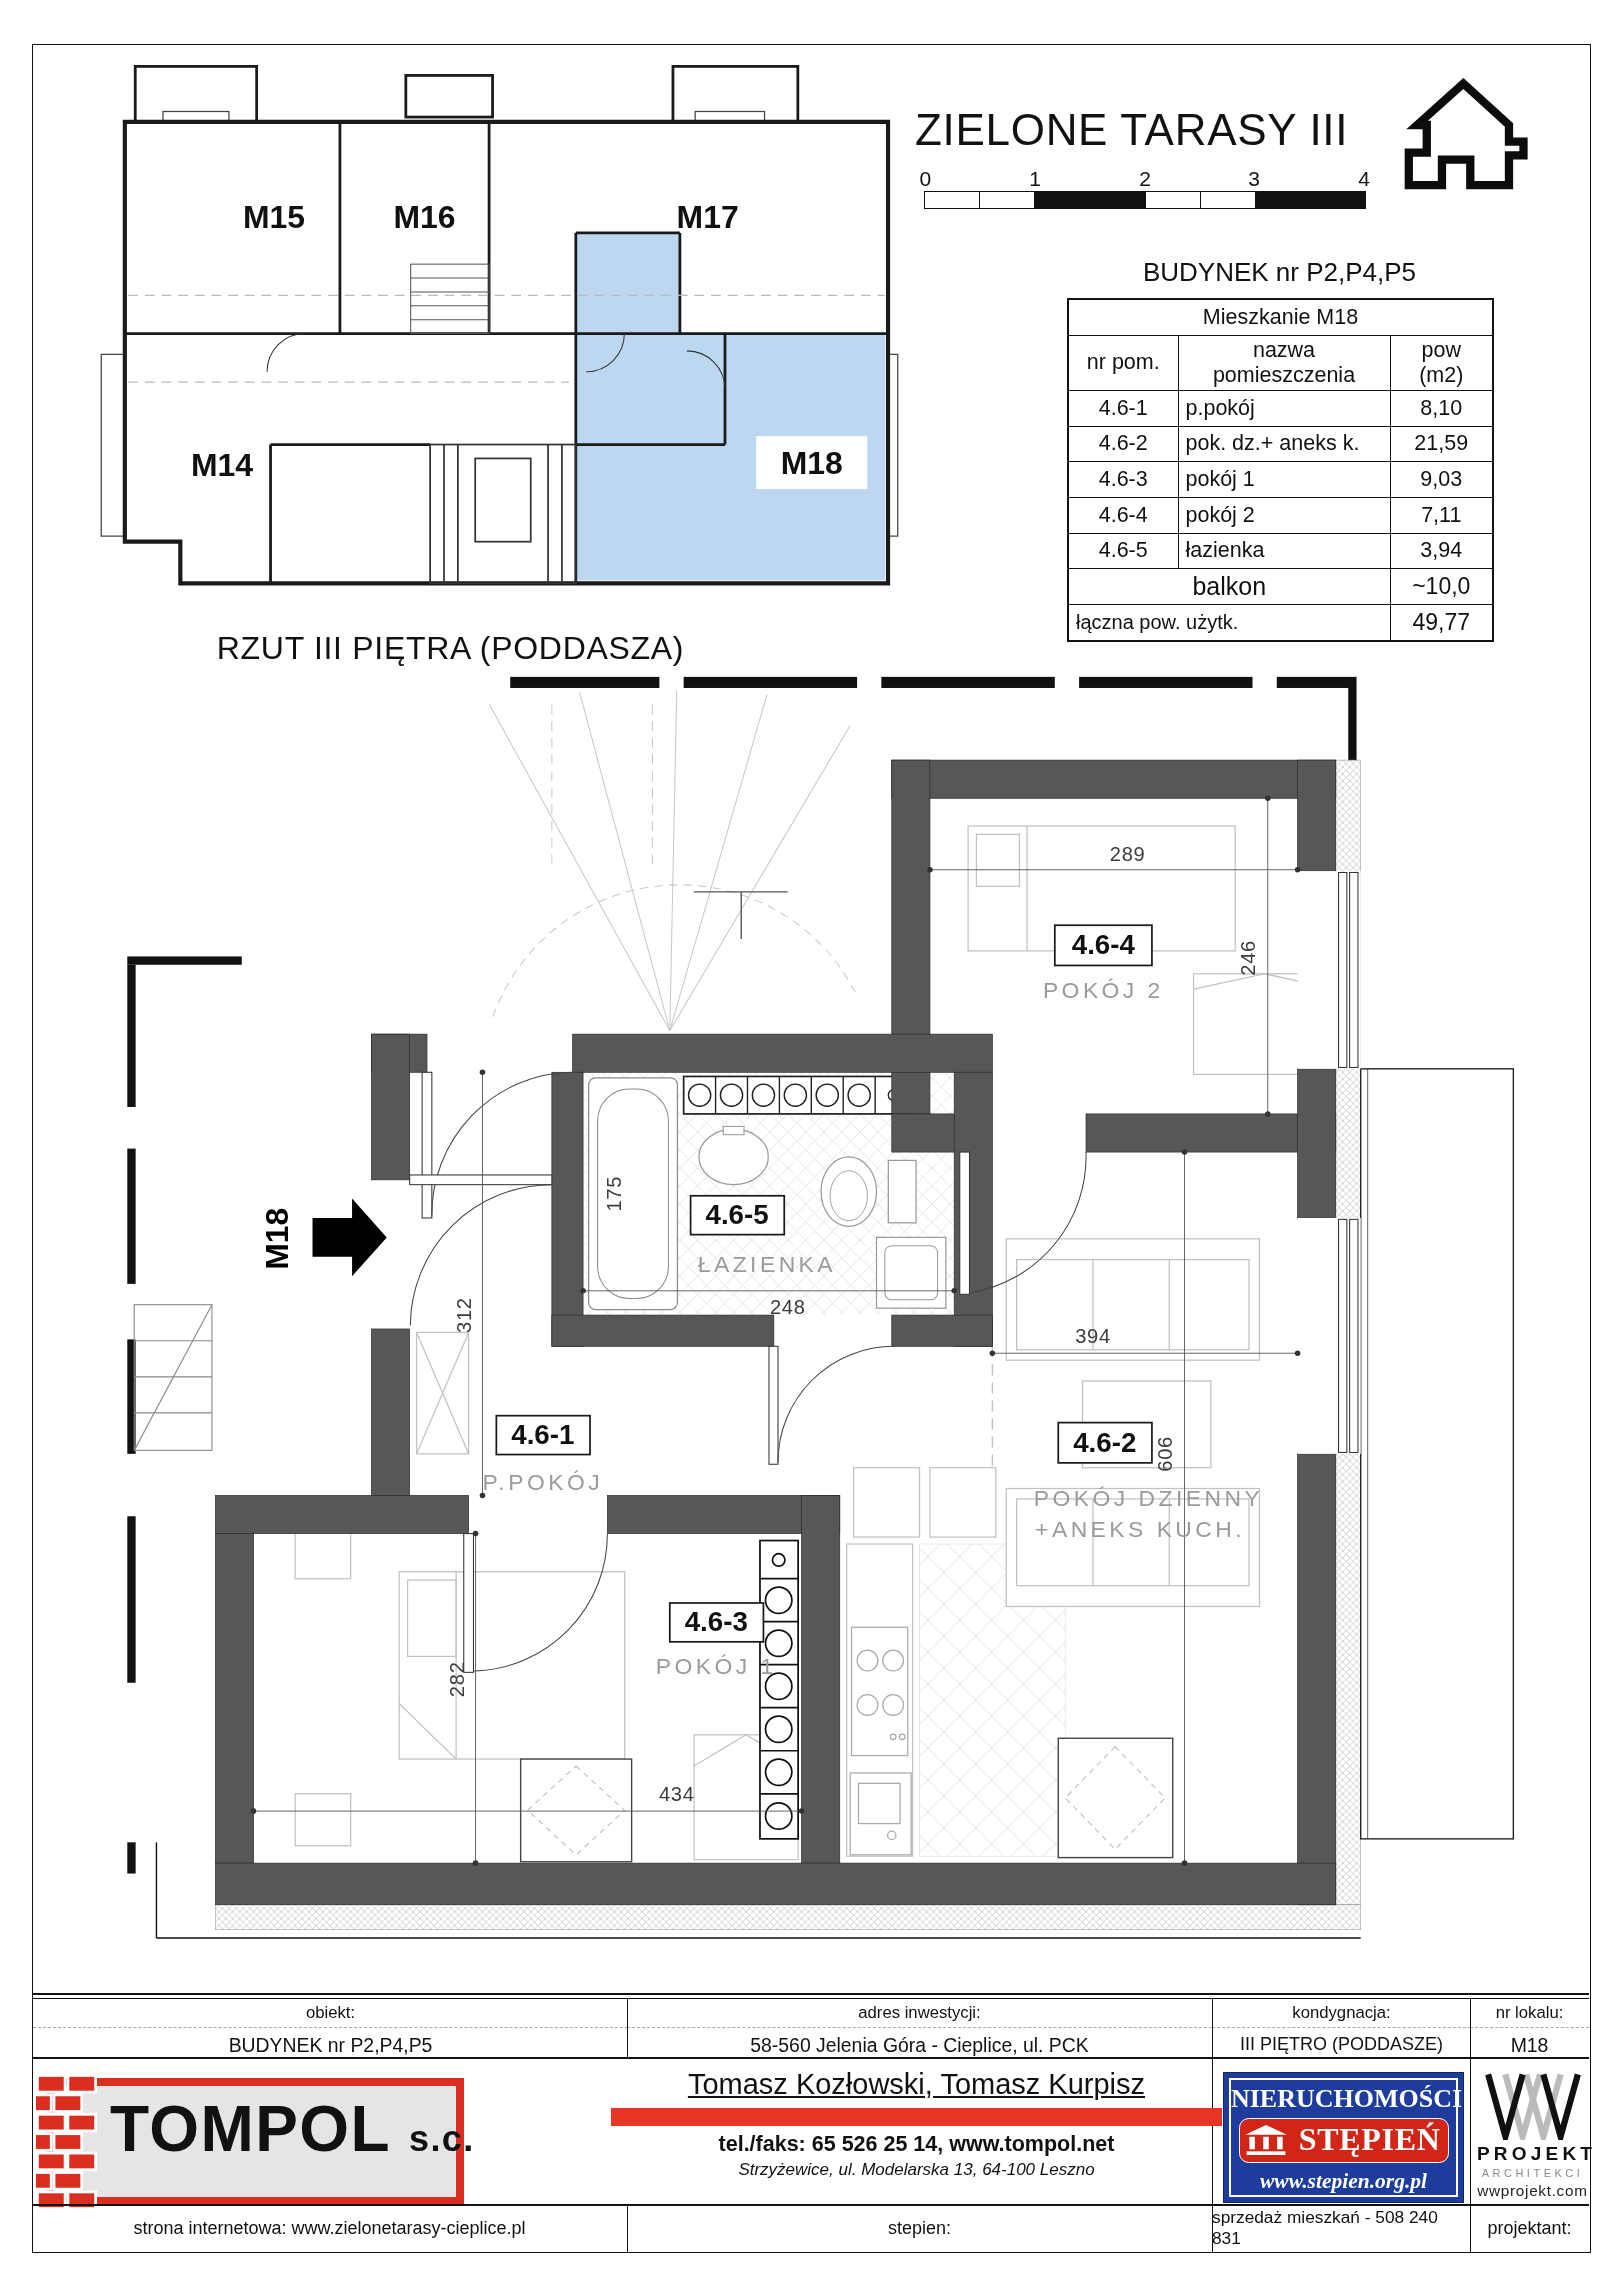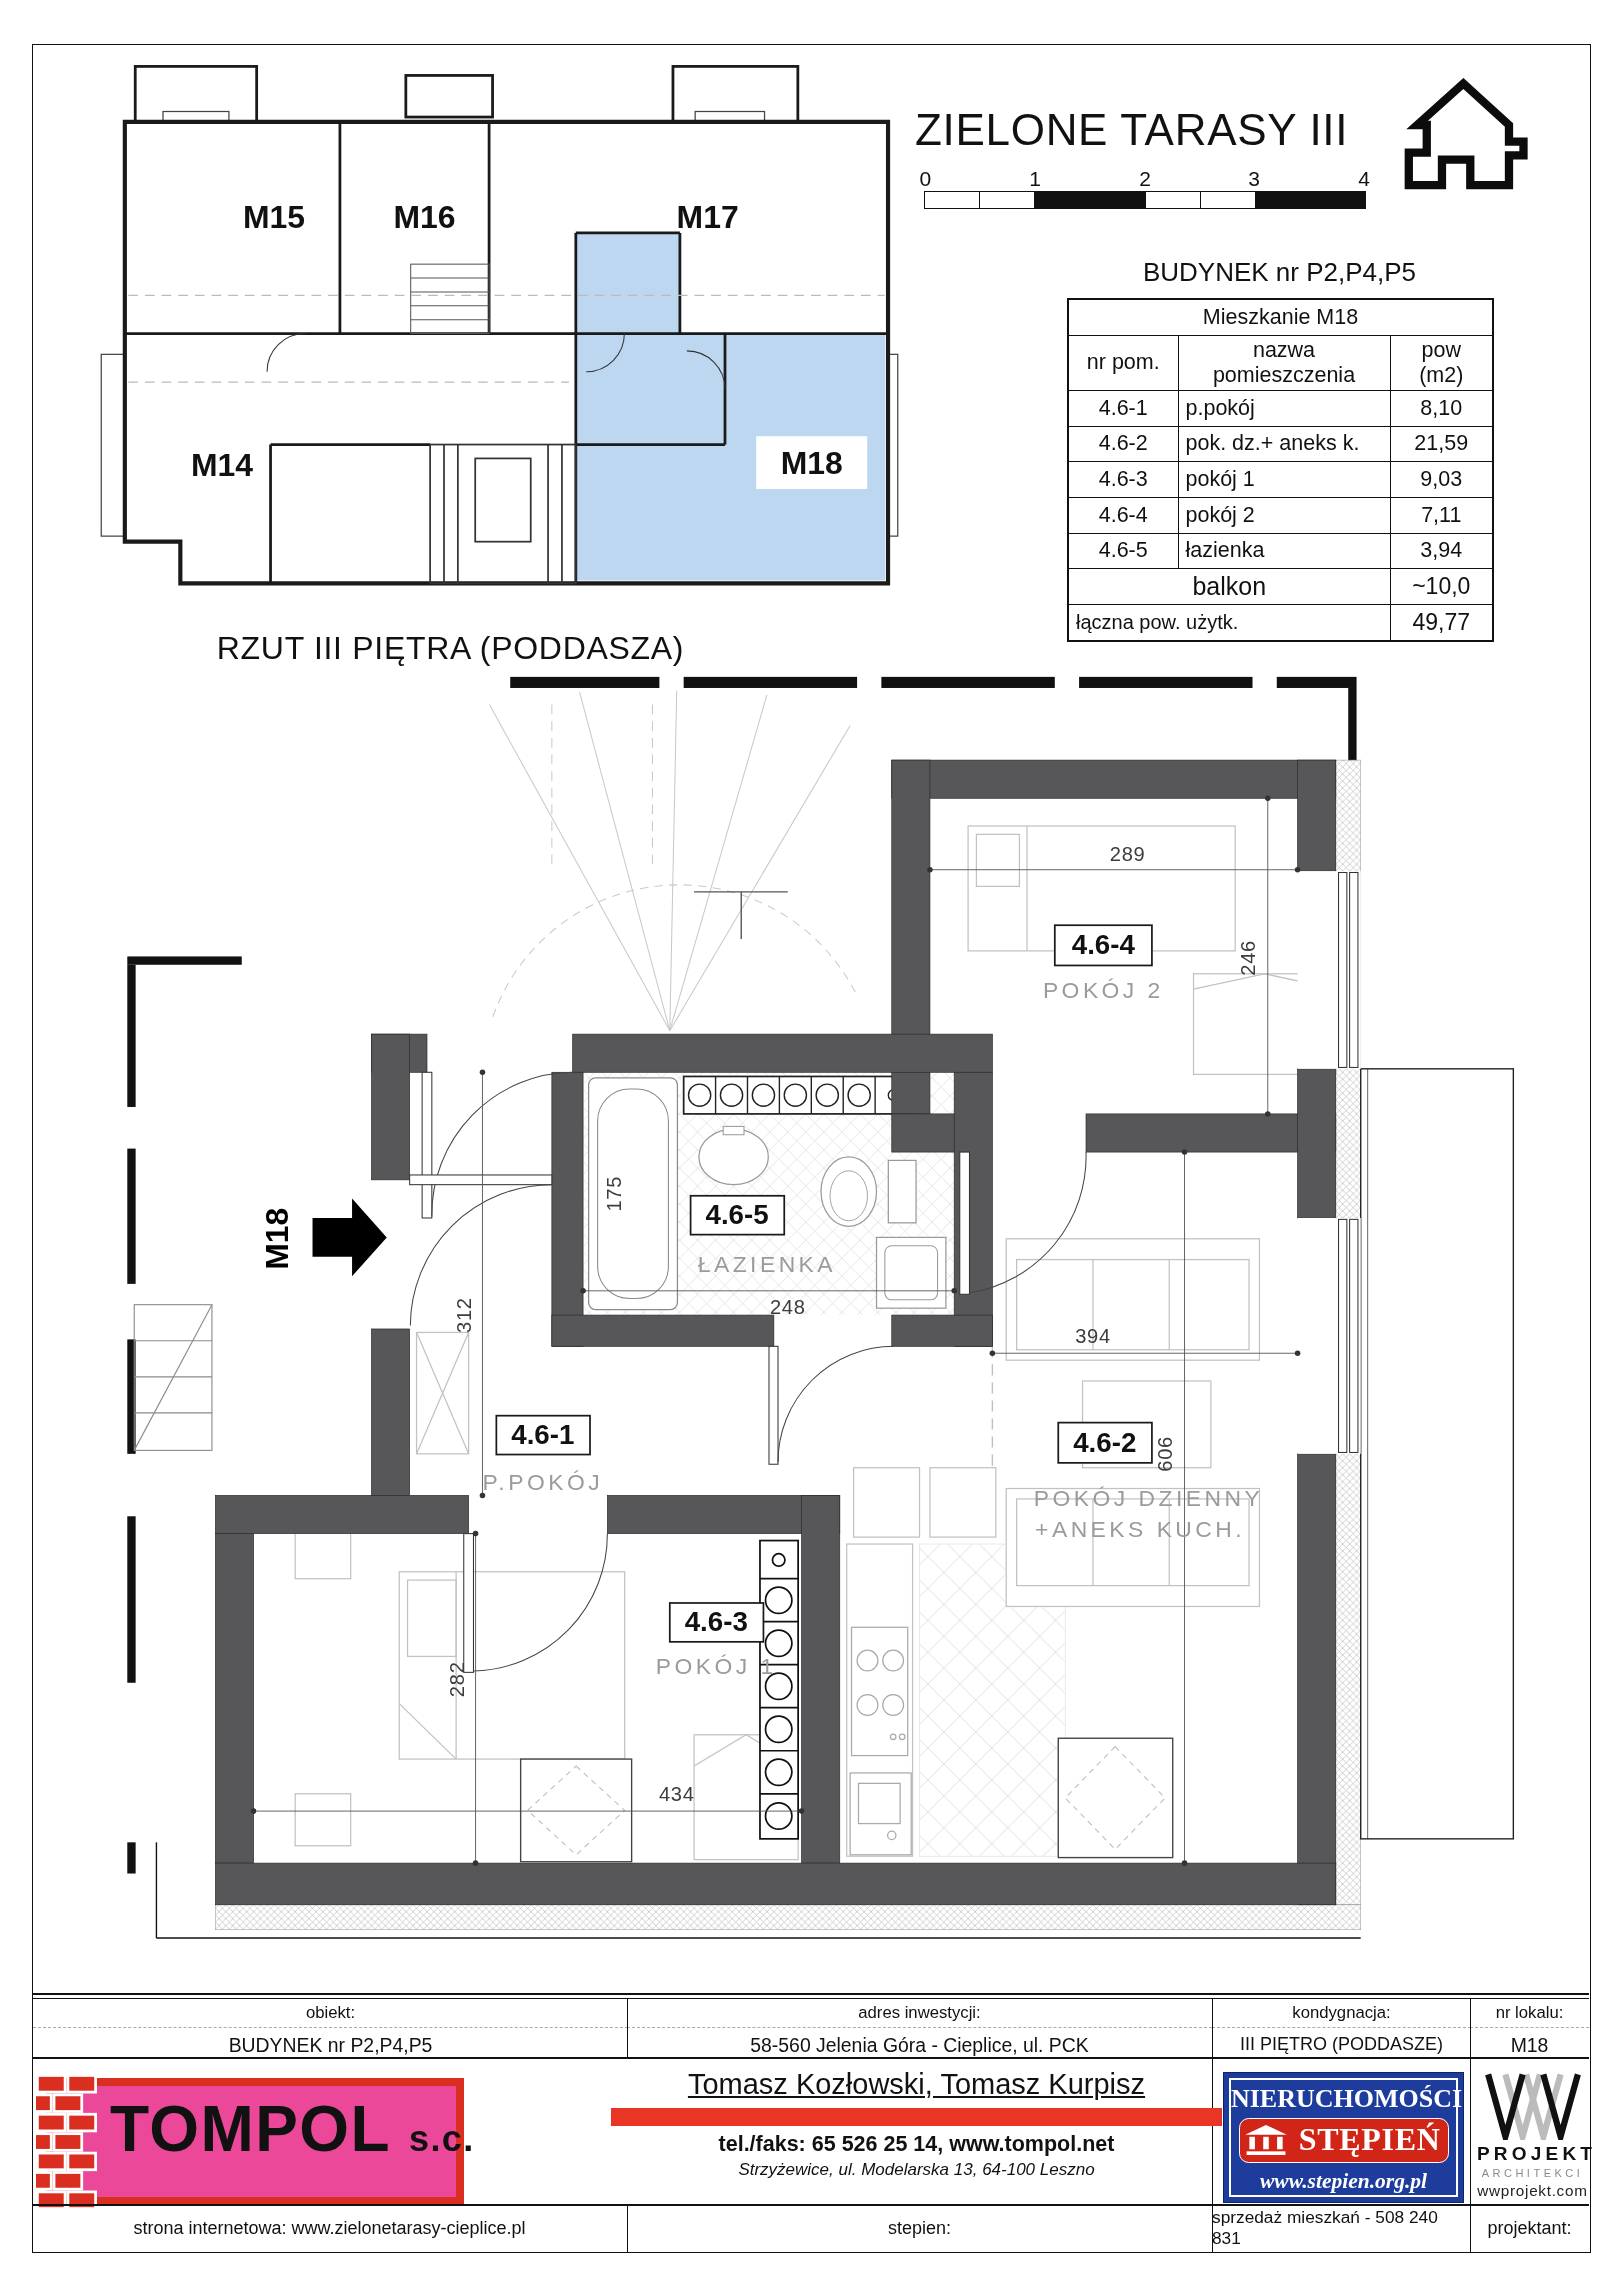--- a/index.html
+++ b/index.html
@@ -23,21 +23,21 @@
   table.apt td{border:1.4px solid #111;font-size:21.5px;padding:2.1px 7px;height:30.5px;}
   td.c{text-align:center;}
   td.ttl{font-size:25px;text-align:center;height:35px;}
   td.hd{font-size:19.4px;text-align:center;}
   
   .fline{background:#111;}
   .fcellLabel{font-size:16.7px;text-align:center;padding-top:4.2px;}
   .fcellValue{font-size:19.4px;text-align:center;padding-top:5.6px;}
   .dashline{border-top:1.4px dashed #aaa;}
   .vline{background:#111;}
-  .tompol{left:46px;top:2078px;width:402px;height:111px;border:8.3px solid #da2f20;background:#ec4899;}
+  .tompol{left:46px;top:2078px;width:402px;height:111px;border:8.3px solid #da2f20;background:#e5e5e5;}
   .tompol .brick{position:absolute;left:-18px;top:-12.5px;width:61px;height:136px;}
   .tompol .txt{position:absolute;left:56px;top:5.6px;font-size:64px;font-weight:bold;letter-spacing:1.4px;color:#111;white-space:nowrap;}
   .tompol .sc{font-size:36px;font-weight:bold;}
   .midlogo{left:611px;top:2068px;width:611px;height:139px;text-align:center;}
   .midlogo .owners{font-size:29px;color:#111;text-decoration:underline;}
   .midlogo .redbar{margin:7px auto 5.6px auto;width:100%;height:18px;background:#e83526;}
   .midlogo .tel{font-size:21.5px;font-weight:bold;}
   .midlogo .addr{font-size:17px;margin-top:3px;font-style:italic;}
   .stepien{left:1223px;top:2072px;width:239px;height:129px;background:#1d3c9c;border:1.4px solid #0e2464;}
   .stepien .inner{position:absolute;left:4.9px;top:4.9px;right:4.9px;bottom:4.9px;border:2.1px solid #fff;}

